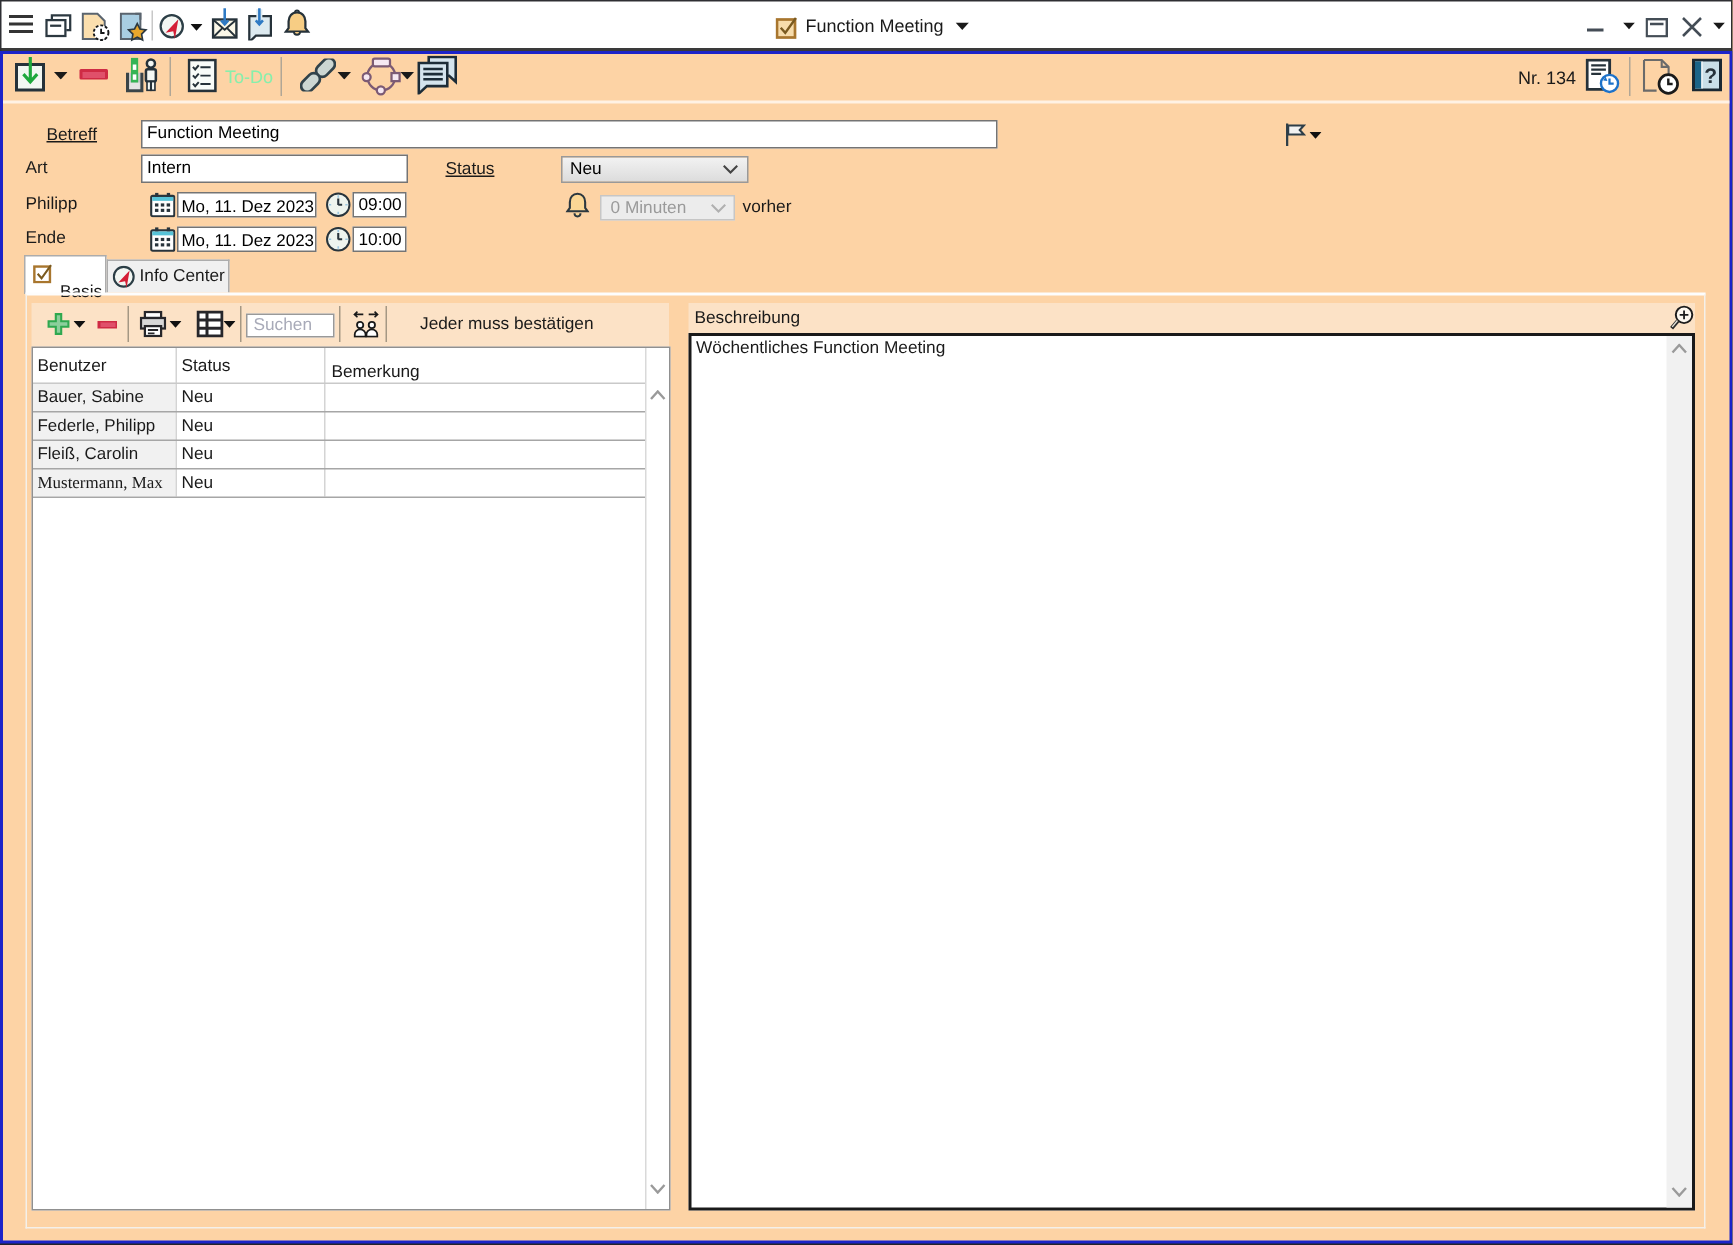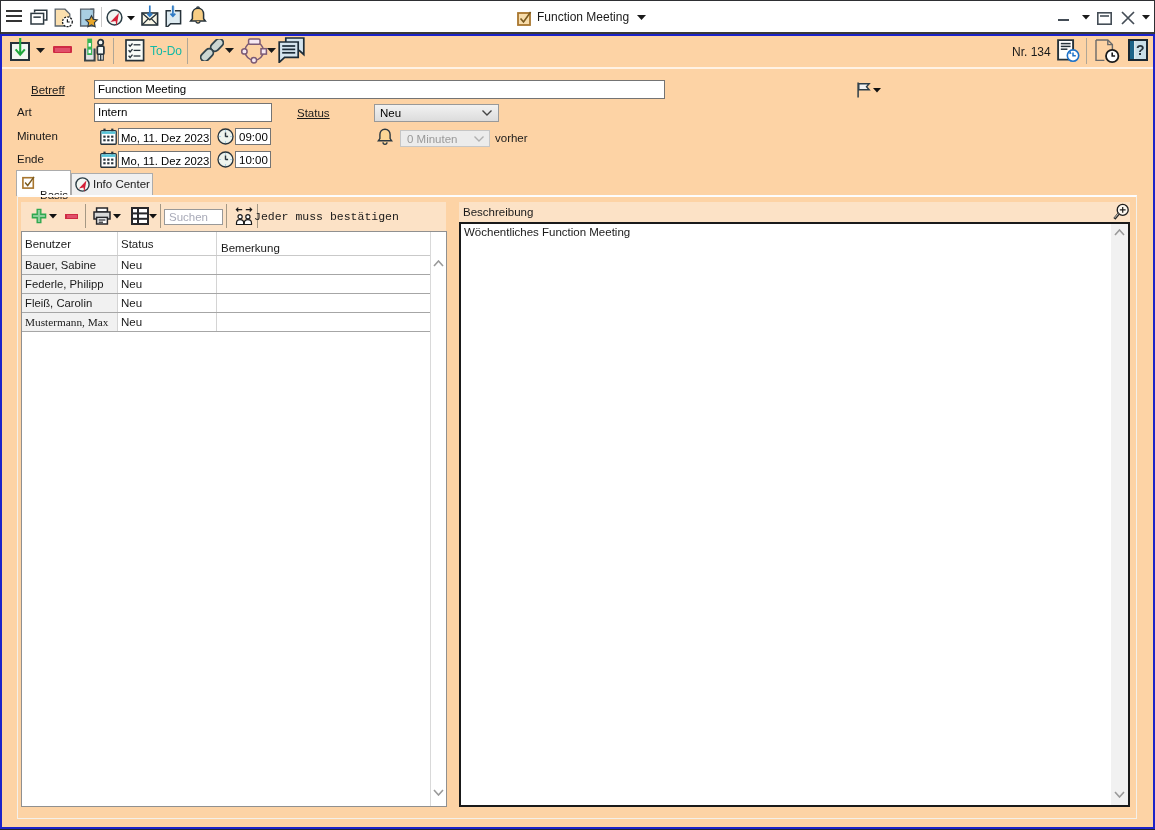--- a/index.html
+++ b/index.html
@@ -129,21 +129,21 @@
   <rect x="1" y="1" width="17.6" height="20.6" fill="#f8fbf8" stroke="#26323a" stroke-width="1.7"></rect>
   <g fill="none" stroke="#26323a" stroke-width="1.3">
     <path d="M3.6 5.6 l1.5 1.7 2.4 -2.8"></path>
       <line x1="8.6" y1="5.8" x2="15.4" y2="5.8"></line>
     <path d="M3.6 11.2 l1.5 1.7 2.4 -2.8"></path>
       <line x1="8.6" y1="11.4" x2="15.4" y2="11.4"></line>
     <path d="M3.6 16.8 l1.5 1.7 2.4 -2.8"></path>
       <line x1="8.6" y1="17" x2="15.4" y2="17"></line>
   </g>
 </svg>
-<div class="abs" style="left:150px; top:44px; font-size:12px; color:#14b8a6;">To-Do</div>
+<div class="abs" style="left:150px; top:44px; font-size:12px; color:#86efac;">To-Do</div>
 <div class="abs" style="left:187px; top:38px; width:1px; height:26px; background:#b0a696;"></div>
 
 <svg class="abs" style="left:200px; top:39px;" width="24" height="22" viewBox="0 0 24 22">
   <g fill="#ccd6d2" stroke="#31424a" stroke-width="1.8">
     <rect x="12.9" y="-1.2" width="8.2" height="14.4" rx="4.1" transform="rotate(45 17 6)"></rect>
     <rect x="2.9" y="8.8" width="8.2" height="14.4" rx="4.1" transform="rotate(45 7 16)"></rect>
   </g>
 </svg>
 <svg class="abs" style="left:225px; top:48px;" width="9" height="5" viewBox="0 0 9 5">
     <path d="M0 0 h9 l-4.5 5 z" fill="#1a1a1a"></path>
@@ -206,21 +206,21 @@
 
 <div class="abs lbl" style="left:17px; top:106px;">Art</div>
 <div class="abs inp" style="left:94px; top:103px; width:178px; height:19px;">Intern</div>
 <div class="abs lbl u" style="left:297px; top:107px;">Status</div>
 <div class="abs" style="left:374px; top:104px; width:125px; height:18px; background:linear-gradient(#f2f2f2,#dcdcdc); border:1px solid #999999; font-size:11.5px; color:#000; padding:1px 5px; line-height:14px;">Neu
   <svg style="position:absolute; right:6px; top:5px;" width="10" height="6" viewBox="0 0 10 6">
       <path d="M0.5 0.5 L5 5 L9.5 0.5" fill="none" stroke="#444" stroke-width="1.4"></path>
     </svg>
 </div>
 
-<div class="abs lbl" style="left:17px; top:130px;">Minuten</div>
+<div class="abs lbl" style="left:17px; top:130px;">Philipp</div>
 <svg class="abs" style="left:100px; top:128px;" width="17" height="17" viewBox="0 0 17 17">
   <rect x="0.8" y="2.6" width="15.4" height="13.6" rx="1" fill="#fff" stroke="#28343c" stroke-width="1.4"></rect>
   <rect x="1.5" y="3.3" width="14" height="2.6" fill="#56c3d8"></rect>
   <rect x="3.4" y="0.6" width="2.2" height="2.6" fill="#28343c"></rect>
   <rect x="11.2" y="0.6" width="2.2" height="2.6" fill="#28343c"></rect>
   <g fill="#28343c">
     <rect x="3.3" y="7.6" width="2.3" height="2.1"></rect>
       <rect x="7.2" y="7.6" width="2.3" height="2.1"></rect>
       <rect x="11.1" y="7.6" width="2.3" height="2.1"></rect>
     <rect x="3.3" y="11.2" width="2.3" height="2.1"></rect>
@@ -332,21 +332,21 @@
 <div class="abs" style="left:226px; top:204px; width:1px; height:24px; background:#a59884;"></div>
 
 <svg class="abs" style="left:235px; top:207px;" width="18" height="18" viewBox="0 0 18 18">
   <path d="M7.2 2.6 h-5.8 m1.9 -1.9 l-2 1.9 2 1.9 M10.8 2.6 h5.8 m-1.9 -1.9 l2 1.9 -2 1.9" fill="none" stroke="#1a1a1a" stroke-width="1.1"></path>
   <circle cx="5.1" cy="9.7" r="2.1" fill="#fff" stroke="#1a1a1a" stroke-width="1.2"></circle>
   <path d="M1.5 17.5 v-1.6 a3.6 3.3 0 0 1 7.2 0 v1.6 z" fill="#fff" stroke="#1a1a1a" stroke-width="1.2"></path>
   <circle cx="12.9" cy="9.7" r="2.1" fill="#fff" stroke="#1a1a1a" stroke-width="1.2"></circle>
   <path d="M9.3 17.5 v-1.6 a3.6 3.3 0 0 1 7.2 0 v1.6 z" fill="#fff" stroke="#1a1a1a" stroke-width="1.2"></path>
 </svg>
 <div class="abs" style="left:257px; top:204px; width:1px; height:24px; background:#a59884;"></div>
-<div class="abs lbl" style="left:254px; top:210px;font-family:Liberation Mono, monospace;">Jeder muss bestätigen</div>
+<div class="abs lbl" style="left:280px; top:210px;">Jeder muss bestätigen</div>
 
 <div class="abs" style="left:21px; top:231px; width:426px; height:576px; background:#fff; border:1px solid #909090;"></div>
 <div class="abs" style="left:22px; top:255px; width:95px; height:76px; background:#f1f1f1;"></div>
 
 <div class="abs" style="left:117px; top:232px; width:1px; height:99px; background:#d4d4d4;"></div>
 <div class="abs" style="left:216px; top:232px; width:1px; height:99px; background:#d4d4d4;"></div>
 <div class="abs" style="left:430px; top:232px; width:1px; height:574px; background:#d9d9d9;"></div>
 
 <div class="abs" style="left:22px; top:255px; width:408px; height:1px; background:#c9c9c9;"></div>
 <div class="abs" style="left:22px; top:274px; width:408px; height:1px; background:#a6a6a6;"></div>

